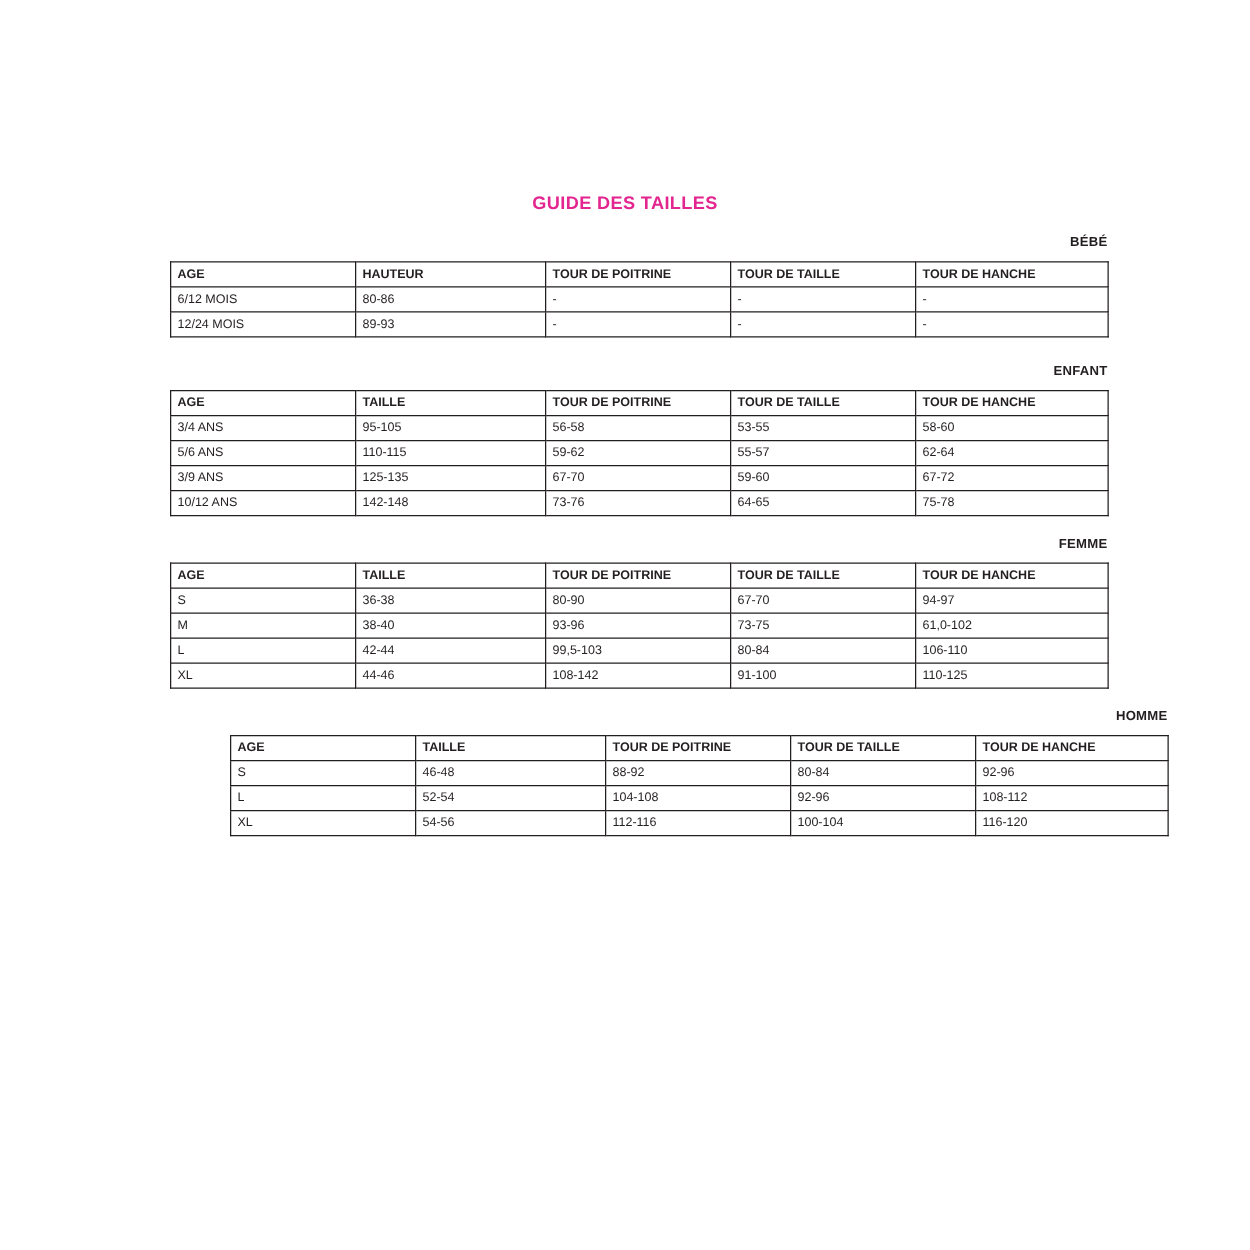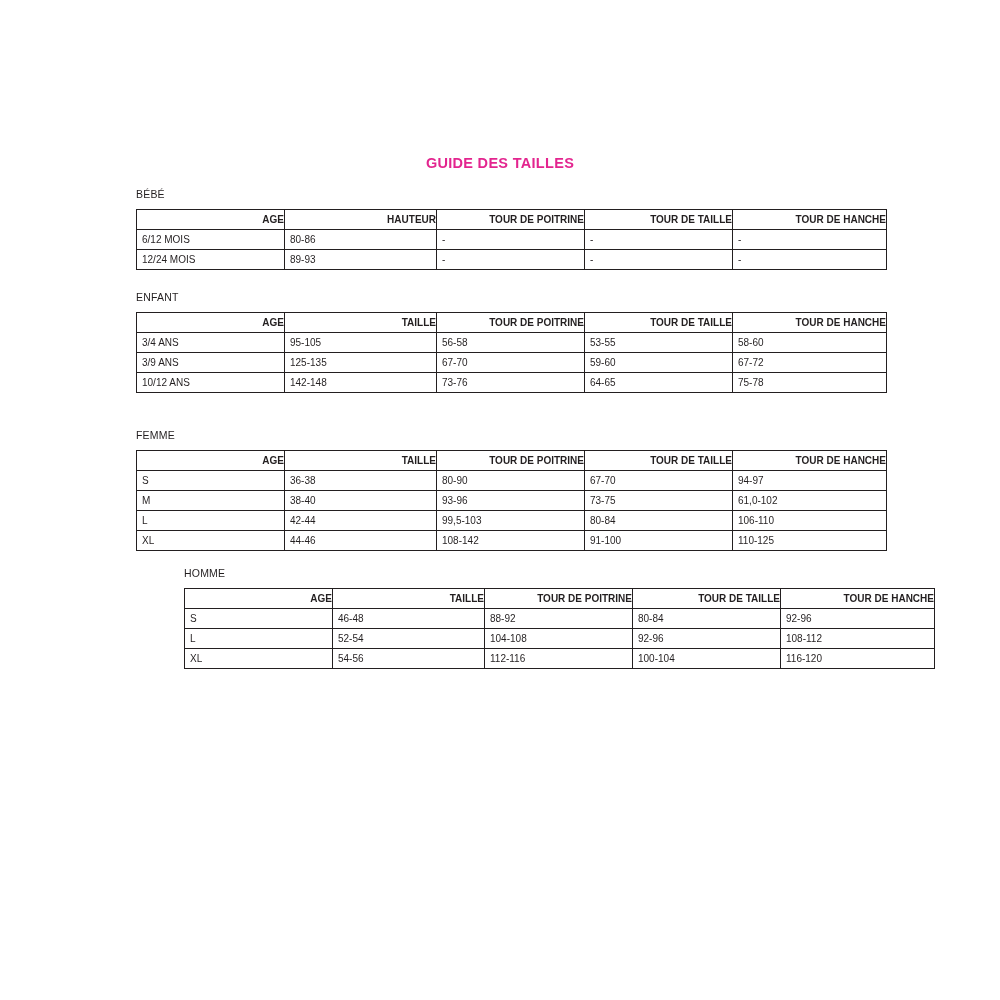--- a/index.html
+++ b/index.html
@@ -31,23 +31,23 @@
     font-weight: bold;
     letter-spacing: 0.3px;
     color: #e3258f;
   }
   .section {
     position: absolute;
     left: 136px;
     width: 750px;
   }
   .section-title {
-    text-align: left;
+    text-align: right;
     font-size: 10.5px;
-    font-weight: normal;
+    font-weight: bold;
     letter-spacing: 0.2px;
     color: #231f20;
     margin-bottom: 9px;
   }
   table.size-table {
     width: 750px;
     border-collapse: collapse;
     table-layout: fixed;
   }
   table.size-table th,
@@ -59,21 +59,20 @@
     text-align: left;
     vertical-align: middle;
     height: 13px;
     font-weight: normal;
     color: #231f20;
     overflow: hidden;
     white-space: nowrap;
   }
   table.size-table th {
     font-weight: bold;
-    text-align: right;
   }
   col.c1 { width: 148px; }
   col.c2 { width: 152px; }
   col.c3 { width: 148px; }
   col.c4 { width: 148px; }
   col.c5 { width: 154px; }
 
   
   #sec-bebe   { top: 188px; }
   #sec-enfant { top: 291px; }
@@ -146,20 +145,27 @@
       </thead>
       <tbody>
         <tr>
           <td>3/4 ANS</td>
           <td>95-105</td>
           <td>56-58</td>
           <td>53-55</td>
           <td>58-60</td>
         </tr>
         <tr>
+          <td>5/6 ANS</td>
+          <td>110-115</td>
+          <td>59-62</td>
+          <td>55-57</td>
+          <td>62-64</td>
+        </tr>
+        <tr>
           <td>3/9 ANS</td>
           <td>125-135</td>
           <td>67-70</td>
           <td>59-60</td>
           <td>67-72</td>
         </tr>
         <tr>
           <td>10/12 ANS</td>
           <td>142-148</td>
           <td>73-76</td>

